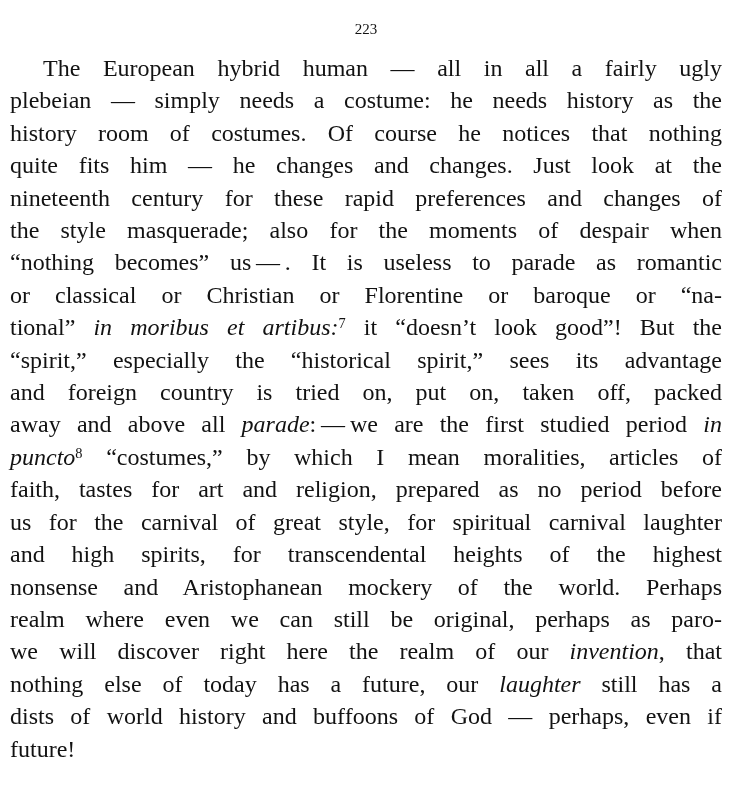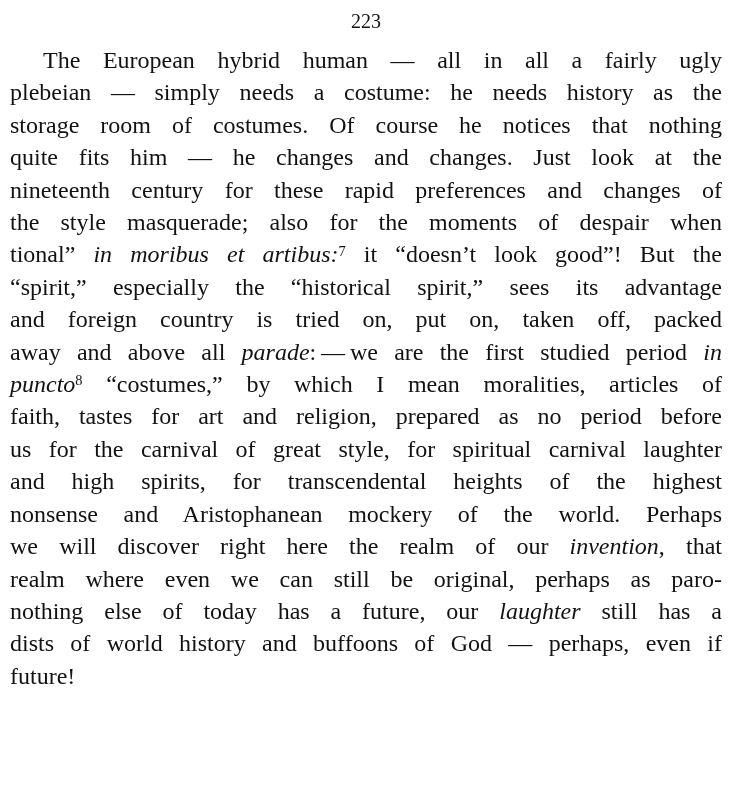--- a/index.html
+++ b/index.html
@@ -8,24 +8,24 @@
     width: 732px;
     height: 799px;
     box-sizing: border-box;
     padding: 8px 10px 0 10px;
     background: #ffffff;
     color: #121212;
     font-family: "Liberation Serif", "DejaVu Serif", serif;
     overflow: hidden;
   }
   .page-number {
-    font-size: 20px;
+    font-size: 15px;
     line-height: 26px;
     text-align: center;
-    margin: 0 0 10px 0;
+    margin: 8px 0 10px 0;
   }
   .body-text {
     font-size: 24px;
     line-height: 32.4px;
   }
   .line {
     text-align: justify;
     text-align-last: justify;
     -moz-text-align-last: justify;
   }
@@ -45,32 +45,34 @@
   }
 </style>
 </head>
 <body>
 
 <div class="page" style="color: rgb(18, 18, 18); background: rgb(255, 255, 255);">
   <div class="page-number">223</div>
   <div class="body-text">
       <div class="line indent"><span>The European hybrid human — all in all a fairly ugly</span></div>
       <div class="line"><span>plebeian — simply needs a costume: he needs history as the</span></div>
-      <div class="line"><span>storage room of costumes. Of course he notices that nothing</span></div>
+      <div class="line"><span>history room of costumes. Of course he notices that nothing</span></div>
       <div class="line"><span>quite fits him — he changes and changes. Just look at the</span></div>
       <div class="line"><span>nineteenth century for these rapid preferences and changes of</span></div>
       <div class="line"><span>the style masquerade; also for the moments of despair when</span></div>
+      <div class="line"><span>“nothing becomes” us — . It is useless to parade as romantic</span></div>
+      <div class="line"><span>or classical or Christian or Florentine or baroque or “na-</span></div>
       <div class="line"><span>tional” </span><span class="i">in moribus et artibus:</span><sup class="sup">7</sup><span> it “doesn’t look good”! But the</span></div>
       <div class="line"><span>“spirit,” especially the “historical spirit,” sees its advantage</span></div>
       <div class="line"><span>and foreign country is tried on, put on, taken off, packed</span></div>
       <div class="line"><span>away and above all </span><span class="i">parade</span><span>: — we are the first studied period </span><span class="i">in</span></div>
       <div class="line"><span class="i">puncto</span><sup class="sup">8</sup><span> “costumes,” by which I mean moralities, articles of</span></div>
       <div class="line"><span>faith, tastes for art and religion, prepared as no period before</span></div>
       <div class="line"><span>us for the carnival of great style, for spiritual carnival laughter</span></div>
       <div class="line"><span>and high spirits, for transcendental heights of the highest</span></div>
       <div class="line"><span>nonsense and Aristophanean mockery of the world. Perhaps</span></div>
+      <div class="line"><span>realm where even we can still be original, perhaps as paro-</span></div>
       <div class="line"><span>we will discover right here the realm of our </span><span class="i">invention</span><span>, that</span></div>
-      <div class="line"><span>realm where even we can still be original, perhaps as paro-</span></div>
       <div class="line"><span>nothing else of today has a future, our </span><span class="i">laughter</span><span> still has a</span></div>
       <div class="line"><span>dists of world history and buffoons of God — perhaps, even if</span></div>
       <div class="line flush"><span>future!</span></div>
     </div>
 </div>
 
 </body></html>

